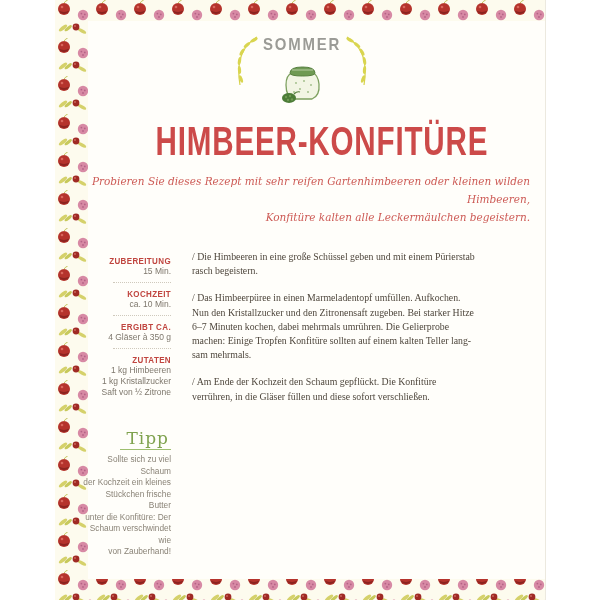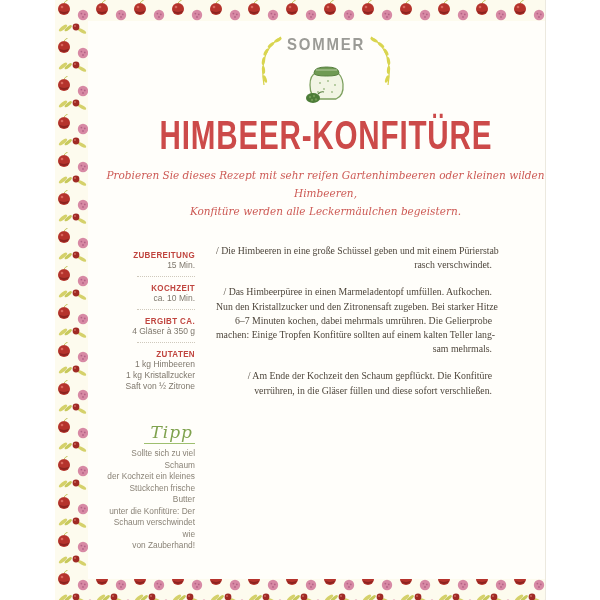--- a/index.html
+++ b/index.html
@@ -6,68 +6,68 @@
   body{
     width:600px;height:600px;background:#ffffff;
     font-family:"Liberation Sans",sans-serif;
     position:relative;overflow:hidden;
   }
   .page{
     position:absolute;left:55px;top:0;width:490px;height:600px;
     background:#fffefa;border-right:1px solid #ece9df;
   }
   .border-svg{position:absolute;left:0;top:0;width:490px;height:600px;pointer-events:none;}
-  .content{position:absolute;left:42px;top:0;width:457px;height:600px;}
+  .content{position:absolute;left:18px;top:0;width:457px;height:600px;}
 
   
   .emblem{position:relative;width:140px;height:70px;margin:33px auto 0 auto;}
   .sommer-label{
     position:absolute;top:2px;left:0;width:140px;text-align:center;
     font-size:17px;font-weight:bold;color:#9b9b96;letter-spacing:2px;
     transform:scaleX(.88);
   }
   .laurel{position:absolute;top:0;}
   .laurel.left{left:-2px;}
   .laurel.right{right:-2px;transform:scaleX(-1);}
   .jar{position:absolute;left:50%;bottom:-4px;transform:translateX(-50%);}
 
   
-  .title-wrap{text-align:center;margin-top:12px;}
+  .title-wrap{text-align:right;margin-top:18px;}
   .title{
     display:inline-block;font-size:37px;font-weight:bold;color:#cc4a49;
     letter-spacing:1px;transform:scale(.8,1.08);transform-origin:center;
     white-space:nowrap;font-family:"Liberation Sans",sans-serif;
   }
 
   
-  .intro{margin-top:9px;text-align:center;color:#cd5a55;
+  .intro{margin-top:9px;text-align:right;color:#cd5a55;
     font-family:"DejaVu Serif",serif;font-style:italic;
     font-size:10.5px;line-height:18px;}
 
   
   .cols{display:flex;margin-top:24px;padding-left:10px;}
   .side{width:88px;flex:none;text-align:right;padding-top:4px;}
   .main{width:276px;flex:none;margin-left:21px;}
 
   .side-head{
     color:#c0453f;font-weight:bold;font-size:8.5px;letter-spacing:.4px;
     transform:scaleX(.94);transform-origin:right;margin-top:2px;
   }
   .side-val{color:#7e776c;font-size:8.5px;line-height:11px;}
   .dotline{border-bottom:1px dotted #cfc9bc;width:58px;margin:5px 0 6px auto;}
 
   .tip{margin-top:30px;}
   .tip-head{
-    color:#7fa24e;font-family:"DejaVu Serif",serif;font-style:italic;
+    color:#7fa24e;font-family:"DejaVu Serif",serif;
     font-size:17px;letter-spacing:1px;margin-bottom:4px;
     border-bottom:1px solid #9ebf6f;display:inline-block;padding:0 2px 1px 6px;
   }
   .tip-line{color:#8a8377;font-size:8.3px;line-height:11.5px;}
 
-  .step{margin-bottom:13px;text-align:right;}
+  .step{margin-bottom:13px;}
   .step-line{
     color:#4e463c;font-family:"Liberation Serif",serif;
     font-size:9.8px;line-height:14.2px;white-space:nowrap;
   }
 </style>
 </head>
 <body>
 
 <div class="page">
 
@@ -157,21 +157,21 @@
         <path d="M18,33 q3,-3 6,-2" stroke="#557e3d" stroke-width="1.2" fill="none"></path>
       </svg>
     </div>
 
     <div class="title-wrap">
       <h1 class="title" style="margin:0;">HIMBEER-KONFITÜRE</h1>
     </div>
 
     <div class="intro">
       <div>Probieren Sie dieses Rezept mit sehr reifen Gartenhimbeeren oder kleinen wilden Himbeeren,</div>
-      <div>Konfitüre werden alle Leckermäulchen begeistern.</div>
+      <div>Konfitüre kalten alle Leckermäulchen begeistern.</div>
     </div>
 
     <div class="cols">
 
       <aside class="side">
         <div>
           <div class="side-head">ZUBEREITUNG</div>
           <div class="side-val">15 Min.</div>
           <div class="dotline"></div>
         </div>
@@ -198,21 +198,21 @@
           <div class="tip-line">Stückchen frische Butter</div>
           <div class="tip-line">unter die Konfitüre: Der</div>
           <div class="tip-line">Schaum verschwindet wie</div>
           <div class="tip-line">von Zauberhand!</div>
         </div>
       </aside>
 
       <main class="main">
         <div class="step">
           <div class="step-line">/ Die Himbeeren in eine große Schüssel geben und mit einem Pürierstab</div>
-          <div class="step-line">rasch verschwindet.</div>
+          <div class="step-line">rasch begeistern.</div>
         </div>
         <div class="step">
           <div class="step-line">/ Das Himbeerpüree in einen Marmeladentopf umfüllen. Aufkochen.</div>
           <div class="step-line">Nun den Kristallzucker und den Zitronensaft zugeben. Bei starker Hitze</div>
           <div class="step-line">6–7 Minuten kochen, dabei mehrmals umrühren. Die Gelierprobe</div>
           <div class="step-line">machen: Einige Tropfen Konfitüre sollten auf einem kalten Teller lang-</div>
           <div class="step-line">sam mehrmals.</div>
         </div>
         <div class="step">
           <div class="step-line">/ Am Ende der Kochzeit den Schaum gepflückt. Die Konfitüre</div>

